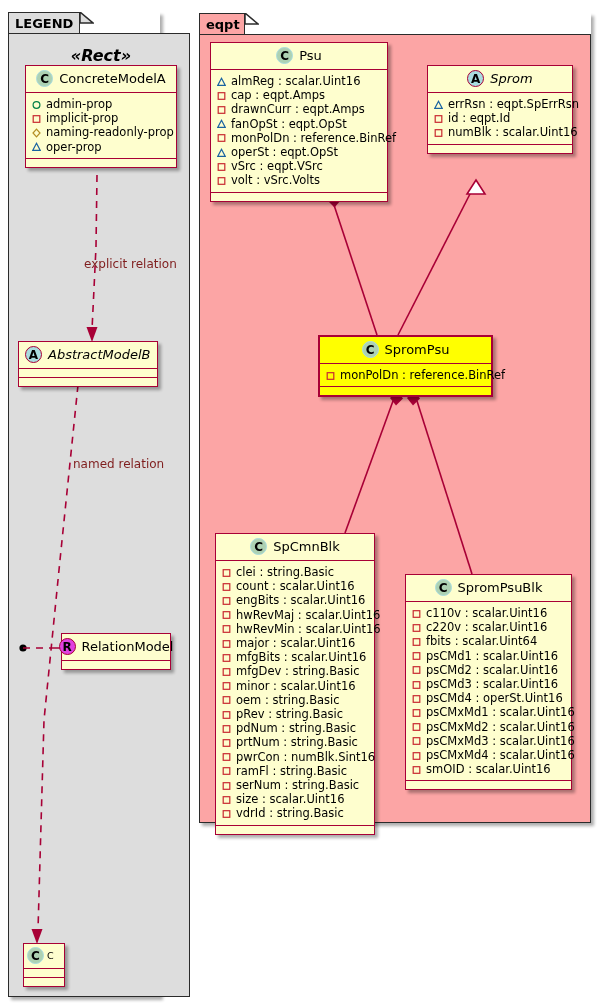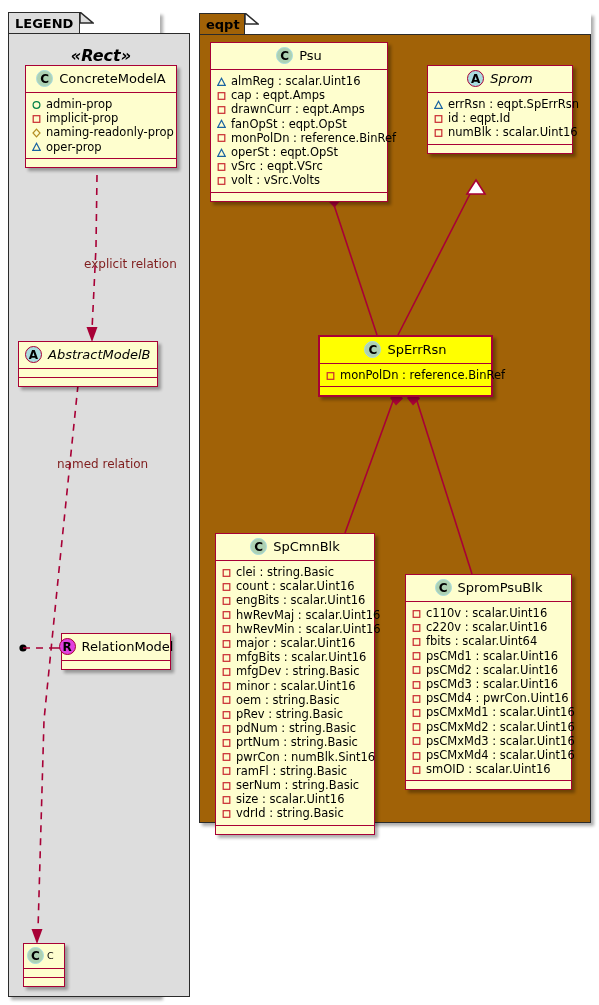--- a/index.html
+++ b/index.html
@@ -32,21 +32,21 @@
     box-sizing:border-box;
     border: 1.5px solid #2b2b2b;
     border-bottom: none;
     display:flex; align-items:center;
     padding-left: 6px;
     font-weight: bold;
     font-size: 13px;
     color:#000;
   }
   #pkg-legend .pkg-body, #pkg-legend .pkg-tab { background:#dddddd; }
-  #pkg-eqpt   .pkg-body, #pkg-eqpt .pkg-tab   { background:#a16207; }
+  #pkg-eqpt   .pkg-body, #pkg-eqpt .pkg-tab   { background:#fca5a5; }
 
   
   .uml-class {
     position: absolute;
     box-sizing: border-box;
     border: 1.5px solid #A80036;
     background: #FEFECE;
     box-shadow: 3px 3px 3px rgba(0,0,0,0.32);
   }
   .uml-class.highlight { background:#FFFF00; border-width:2px; }
@@ -235,21 +235,21 @@
   <div class="uml-class" style="left:23px; top:943px; width:42px;">
     <div class="cls-header" style="justify-content:flex-start; padding:3px 4px 4px 3px; gap:3px;">
       <span class="badge badge-C">C</span>
       <span class="cls-name" style="font-size:9.5px;">C</span>
     </div>
     <div class="cls-attrs empty"></div>
     <div class="cls-methods"></div>
   </div>
 
   <div class="edge-label" style="left:84px; top:257px;">explicit relation</div>
-  <div class="edge-label" style="left:57px; top:457px;">named relation</div>
+  <div class="edge-label" style="left:73px; top:457px;">named relation</div>
 
   <div class="uml-class" style="left:210px; top:42px; width:178px;">
     <div class="cls-header">
       <span class="badge badge-C">C</span>
       <span class="cls-name">Psu</span>
     </div>
     <div class="cls-attrs">
         <div class="attr-row">
           <span class="vis">
             <svg width="9" height="10" viewBox="0 0 9 10">
@@ -348,21 +348,21 @@
           </span>
           <span class="attr-text">numBlk : scalar.Uint16</span>
         </div>
       </div>
     <div class="cls-methods"></div>
   </div>
 
   <div class="uml-class highlight" style="left:318px; top:335px; width:175px;">
     <div class="cls-header">
       <span class="badge badge-C">C</span>
-      <span class="cls-name">SpErrRsn</span>
+      <span class="cls-name">SpromPsu</span>
     </div>
     <div class="cls-attrs">
         <div class="attr-row">
           <span class="vis">
             <svg width="9" height="10" viewBox="0 0 9 10">
               <rect x="1.2" y="1.7" width="6.6" height="6.6" fill="none" stroke="#C82930" stroke-width="1.2"></rect>
             </svg>
           </span>
           <span class="attr-text">monPolDn : reference.BinRef</span>
         </div>
@@ -577,21 +577,21 @@
             </svg>
           </span>
           <span class="attr-text">psCMd3 : scalar.Uint16</span>
         </div>
         <div class="attr-row">
           <span class="vis">
             <svg width="9" height="10" viewBox="0 0 9 10">
               <rect x="1.2" y="1.7" width="6.6" height="6.6" fill="none" stroke="#C82930" stroke-width="1.2"></rect>
             </svg>
           </span>
-          <span class="attr-text">psCMd4 : pwrCon.Uint16</span>
+          <span class="attr-text">psCMd4 : operSt.Uint16</span>
         </div>
         <div class="attr-row">
           <span class="vis">
             <svg width="9" height="10" viewBox="0 0 9 10">
               <rect x="1.2" y="1.7" width="6.6" height="6.6" fill="none" stroke="#C82930" stroke-width="1.2"></rect>
             </svg>
           </span>
           <span class="attr-text">psCMxMd1 : scalar.Uint16</span>
         </div>
         <div class="attr-row">

